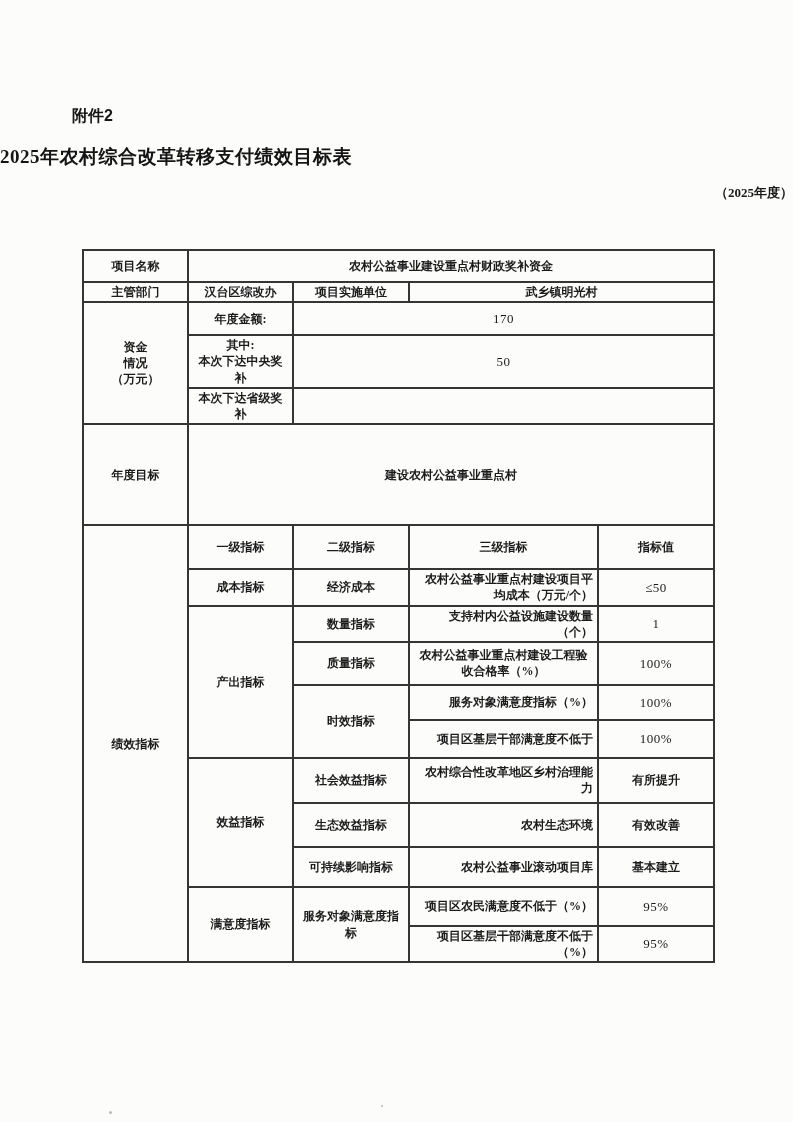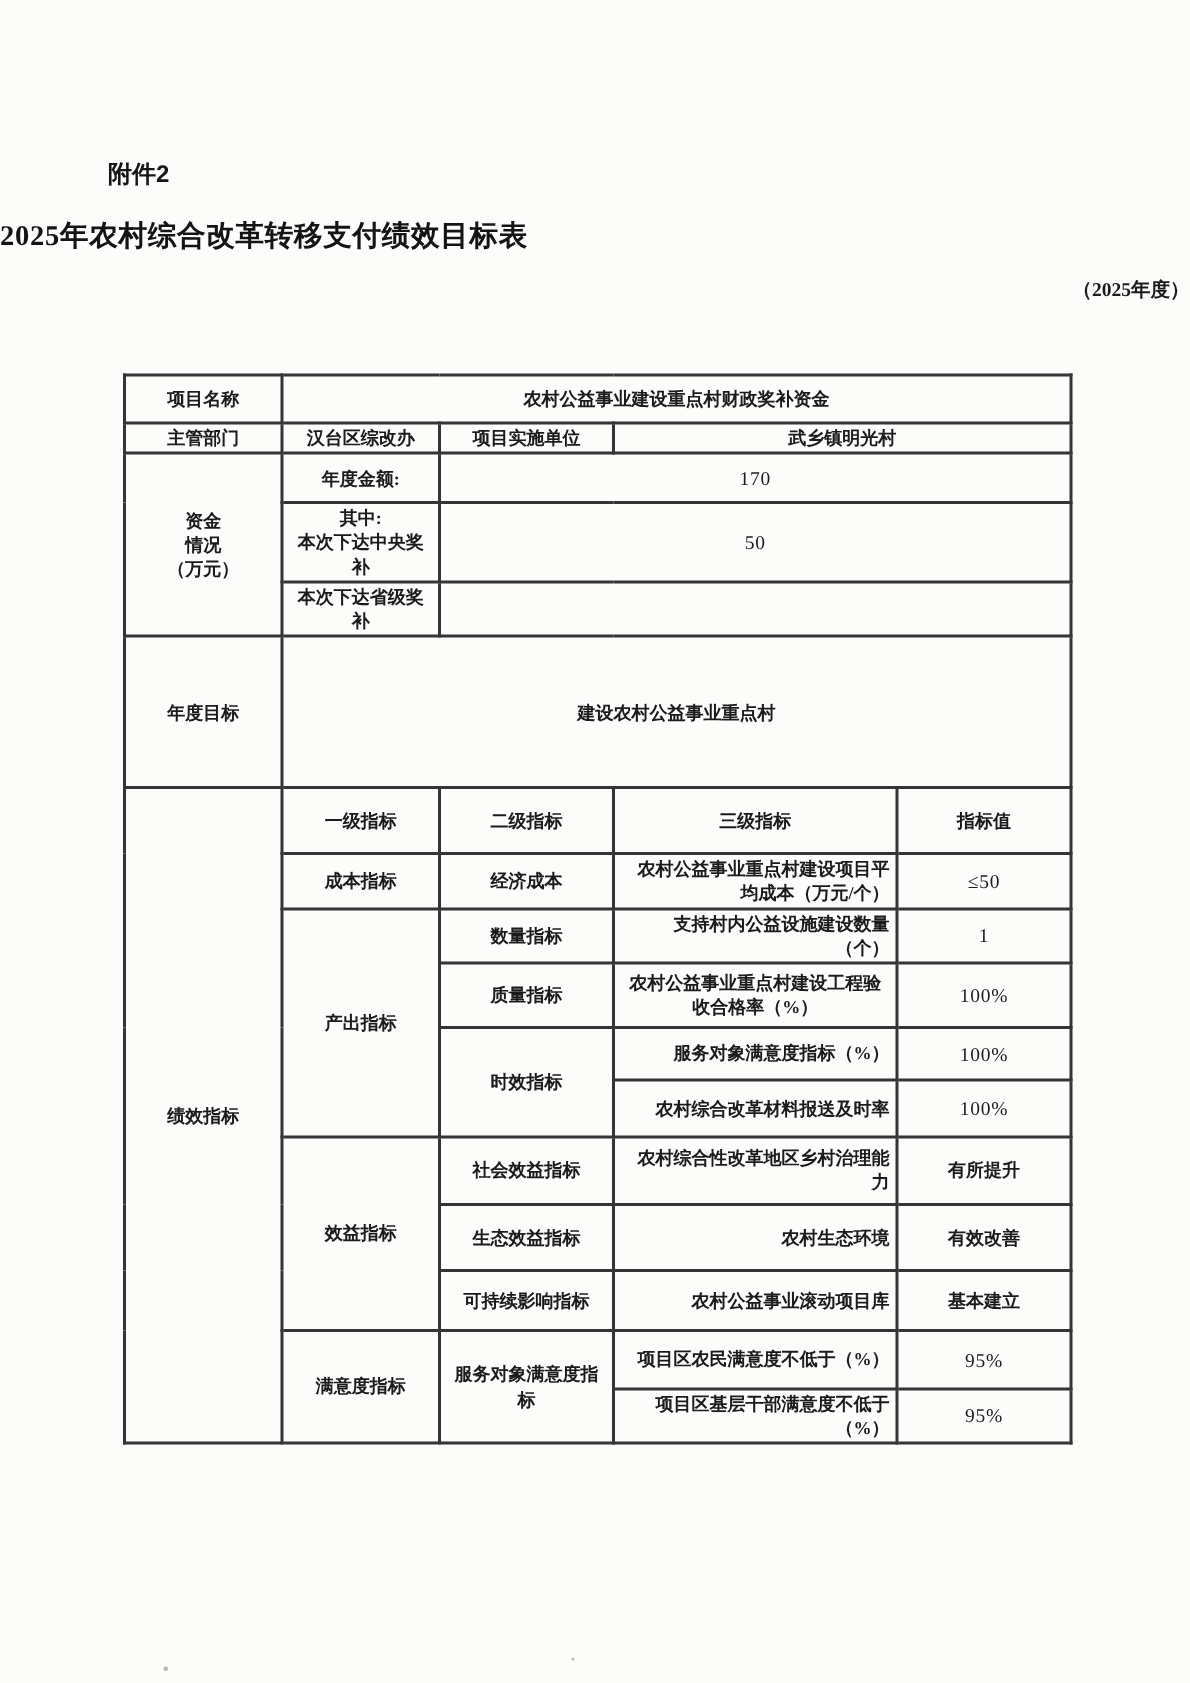--- a/index.html
+++ b/index.html
@@ -159,21 +159,21 @@
     <td>质量指标</td>
     <td>农村公益事业重点村建设工程验收合格率（%）</td>
     <td class="num">100%</td>
   </tr>
   <tr style="height:35px">
     <td rowspan="2">时效指标</td>
     <td class="left">服务对象满意度指标（%）</td>
     <td class="num">100%</td>
   </tr>
   <tr style="height:38px">
-    <td class="left">农村综合改革材料报送及时率</td>
+    <td class="left">项目区基层干部满意度不低于</td>
     <td class="num">100%</td>
   </tr>
 
   <tr style="height:45px">
     <td rowspan="3">效益指标</td>
     <td>社会效益指标</td>
     <td class="left">农村综合性改革地区乡村治理能力</td>
     <td>有所提升</td>
   </tr>
   <tr style="height:44px">

